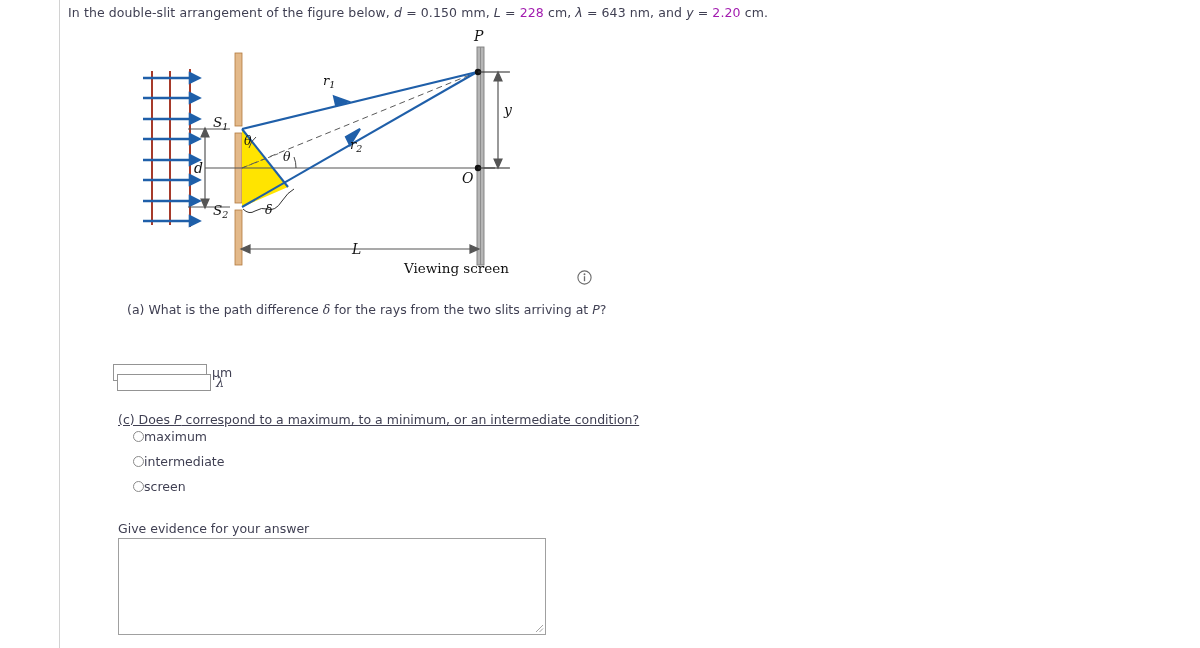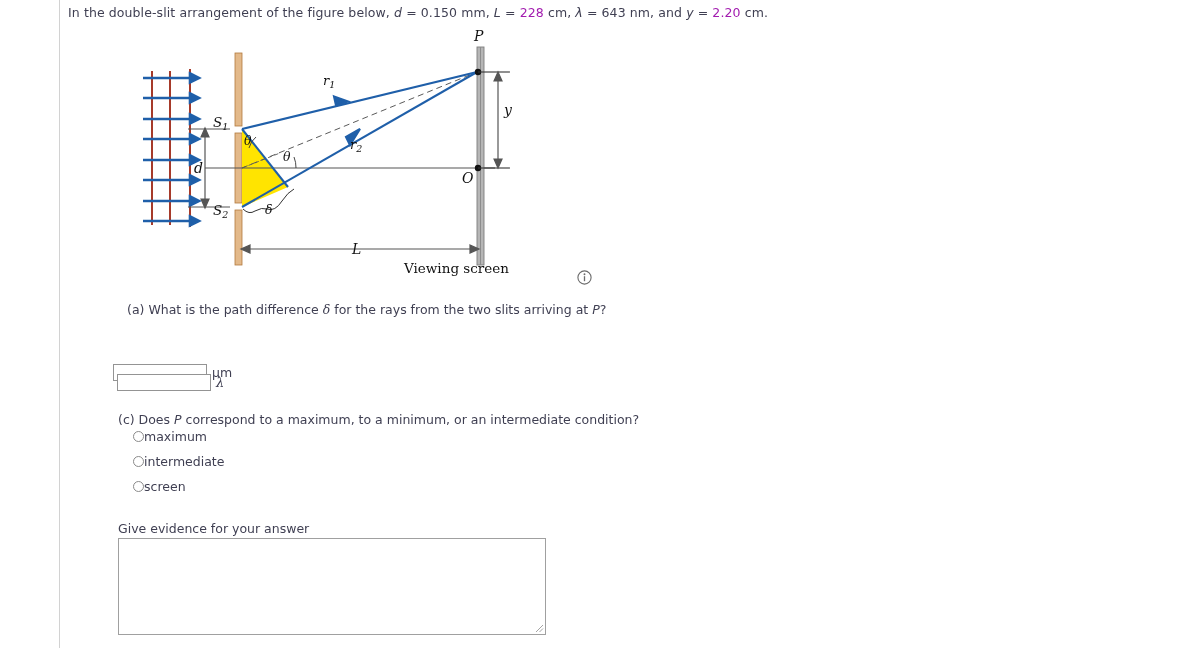--- a/index.html
+++ b/index.html
@@ -49,21 +49,21 @@
   .serif { font-family: "DejaVu Serif", serif; }
   
   .q {
     position: absolute;
     font-size: 12.5px;
     color: #3f3f52;
     white-space: nowrap;
   }
   .qa { left: 127px; top: 302px; }
   .qb { left: 118px; top: 357px; }
-  .qc { left: 118px; top: 412px; }
+  .qc { left: 118px; top: 412px; text-decoration: underline; }
   .qev { left: 118px; top: 521px; }
   .q i { font-style: italic; }
   .ansrow {
     position: absolute;
     display: flex;
     align-items: center;
     gap: 5px;
   }
   .ansrow.a { left: 113px; top: 319px; margin-top: 45px; }
   .ansrow.b { left: 117px; top: 374px; }

